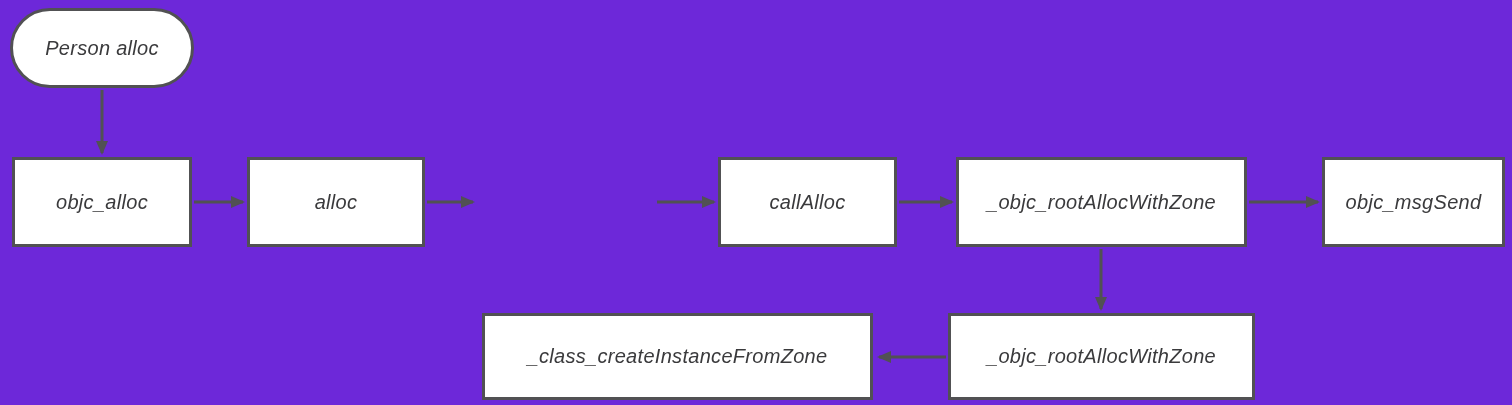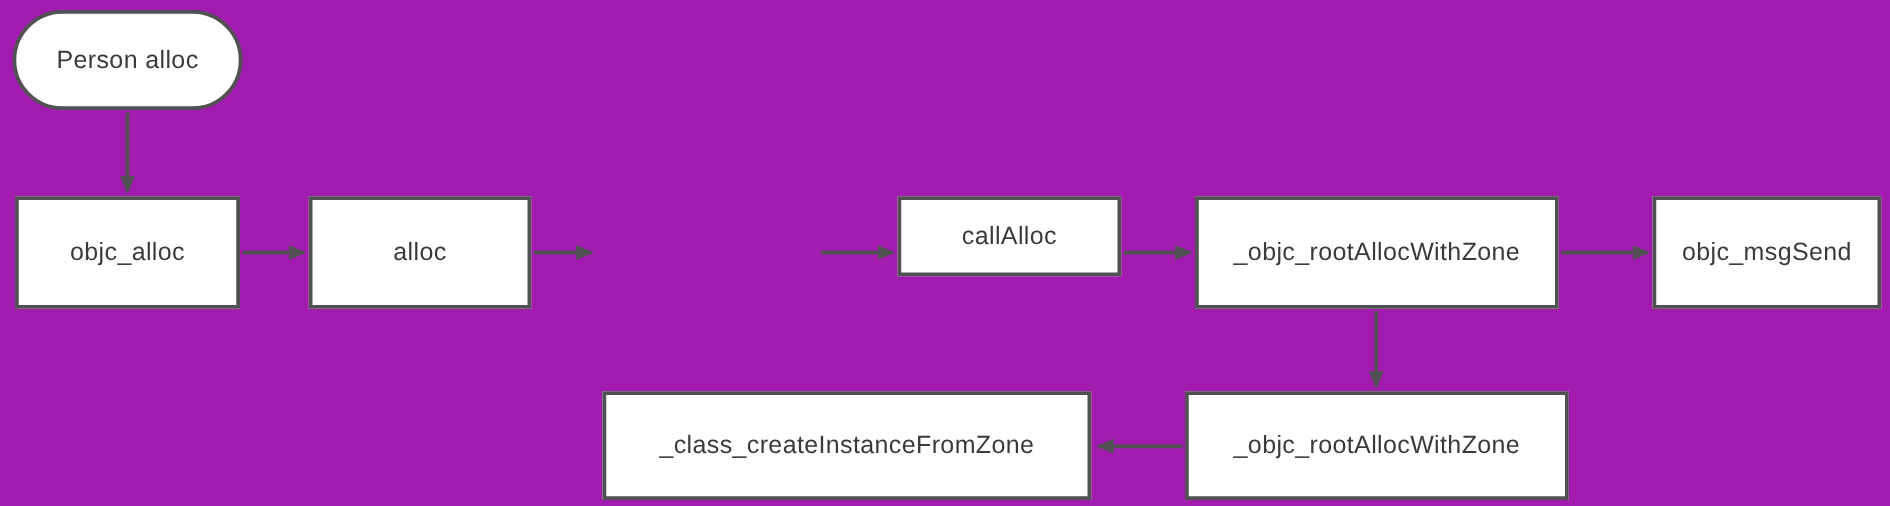--- a/index.html
+++ b/index.html
@@ -4,23 +4,24 @@
 <style>
   html, body {
     margin: 0;
     padding: 0;
     background: #ffffff;
   }
   .canvas {
     position: relative;
     width: 1512px;
     height: 405px;
-    background: #a21caf;
+    background: #6d28d9;
     overflow: hidden;
     font-family: "Liberation Sans", "DejaVu Sans", sans-serif;
+    font-style: italic;
   }
   .edges {
     position: absolute;
     left: 0;
     top: 0;
     width: 1512px;
     height: 405px;
   }
   .edges line {
     stroke: #515153;
@@ -39,21 +40,21 @@
     white-space: nowrap;
     letter-spacing: 0.3px;
   }
   .stadium { border-radius: 42px; }
 
   
   .n-person        { left: 10px;   top: 8px;   width: 184px; height: 80px; }
   .n-objc-alloc    { left: 12px;   top: 157px; width: 180px; height: 90px; }
   .n-alloc         { left: 247px;  top: 157px; width: 178px; height: 90px; }
   .n-root-alloc    { left: 477px;  top: 157px; width: 178px; height: 90px; }
-  .n-call-alloc    { left: 718px;  top: 157px; width: 179px; height: 64px; }
+  .n-call-alloc    { left: 718px;  top: 157px; width: 179px; height: 90px; }
   .n-root-zone     { left: 956px;  top: 157px; width: 291px; height: 90px; }
   .n-msg-send      { left: 1322px; top: 157px; width: 183px; height: 90px; }
   .n-create-inst   { left: 482px;  top: 313px; width: 391px; height: 87px; }
   .n-root-zone2    { left: 948px;  top: 313px; width: 307px; height: 87px; }
 
   .watermark {
     position: absolute;
     right: 10px;
     top: 368px;
     font-size: 17px;

